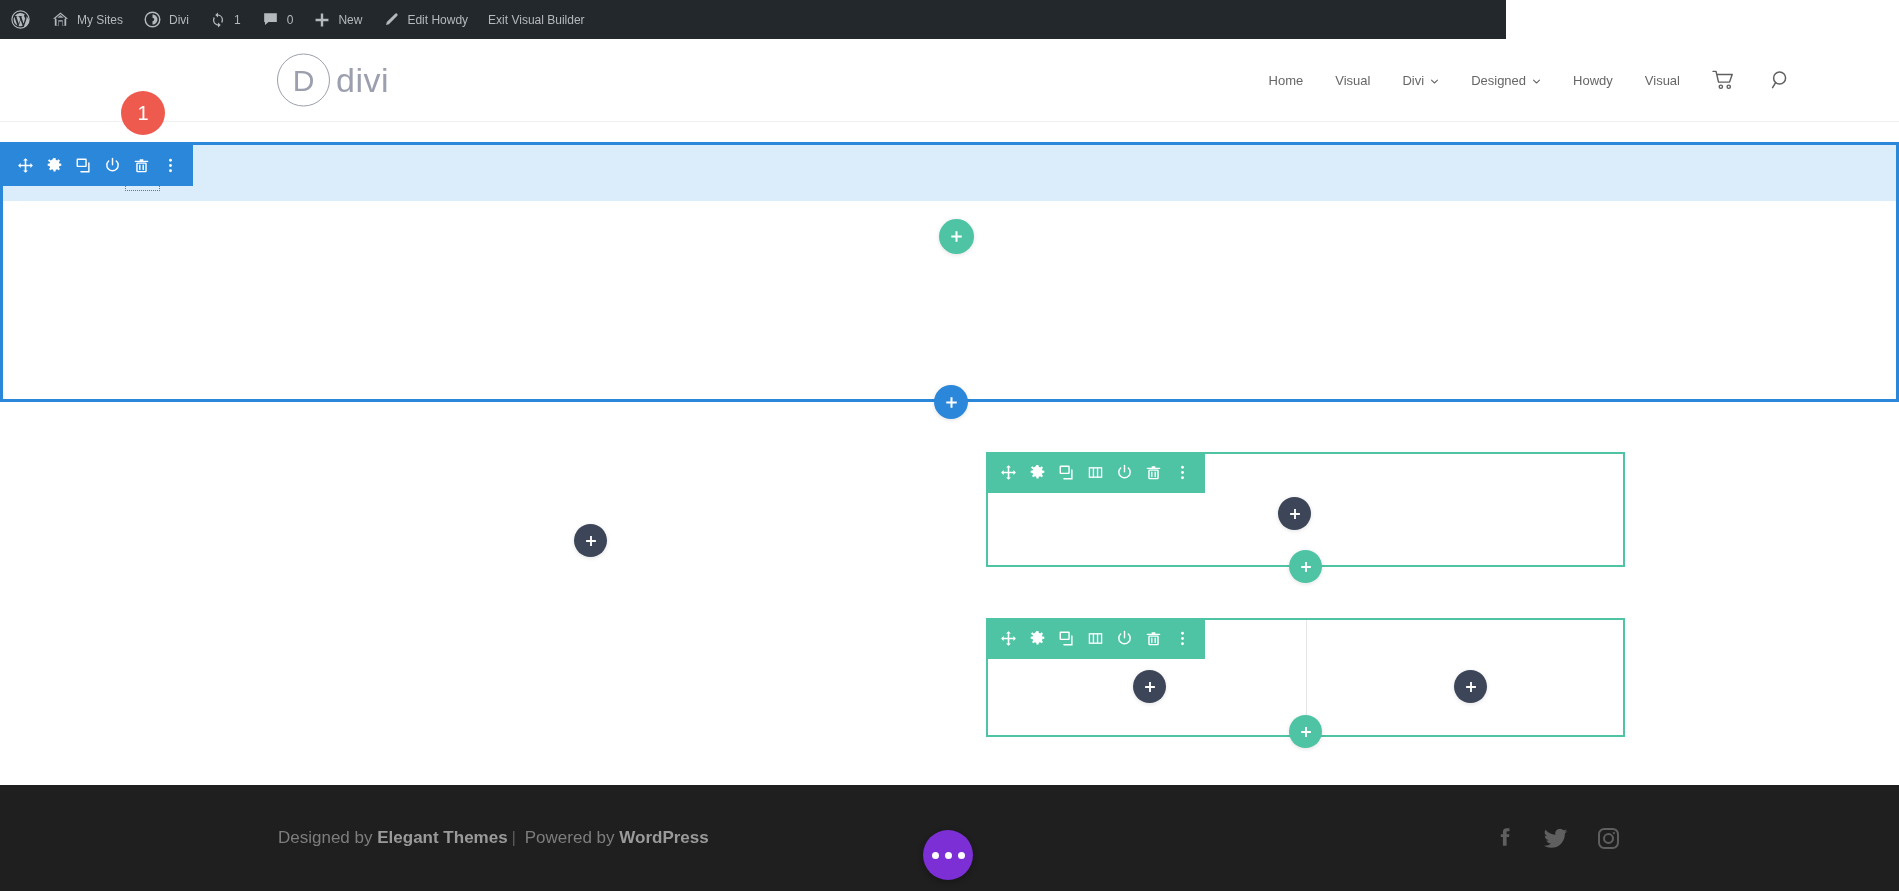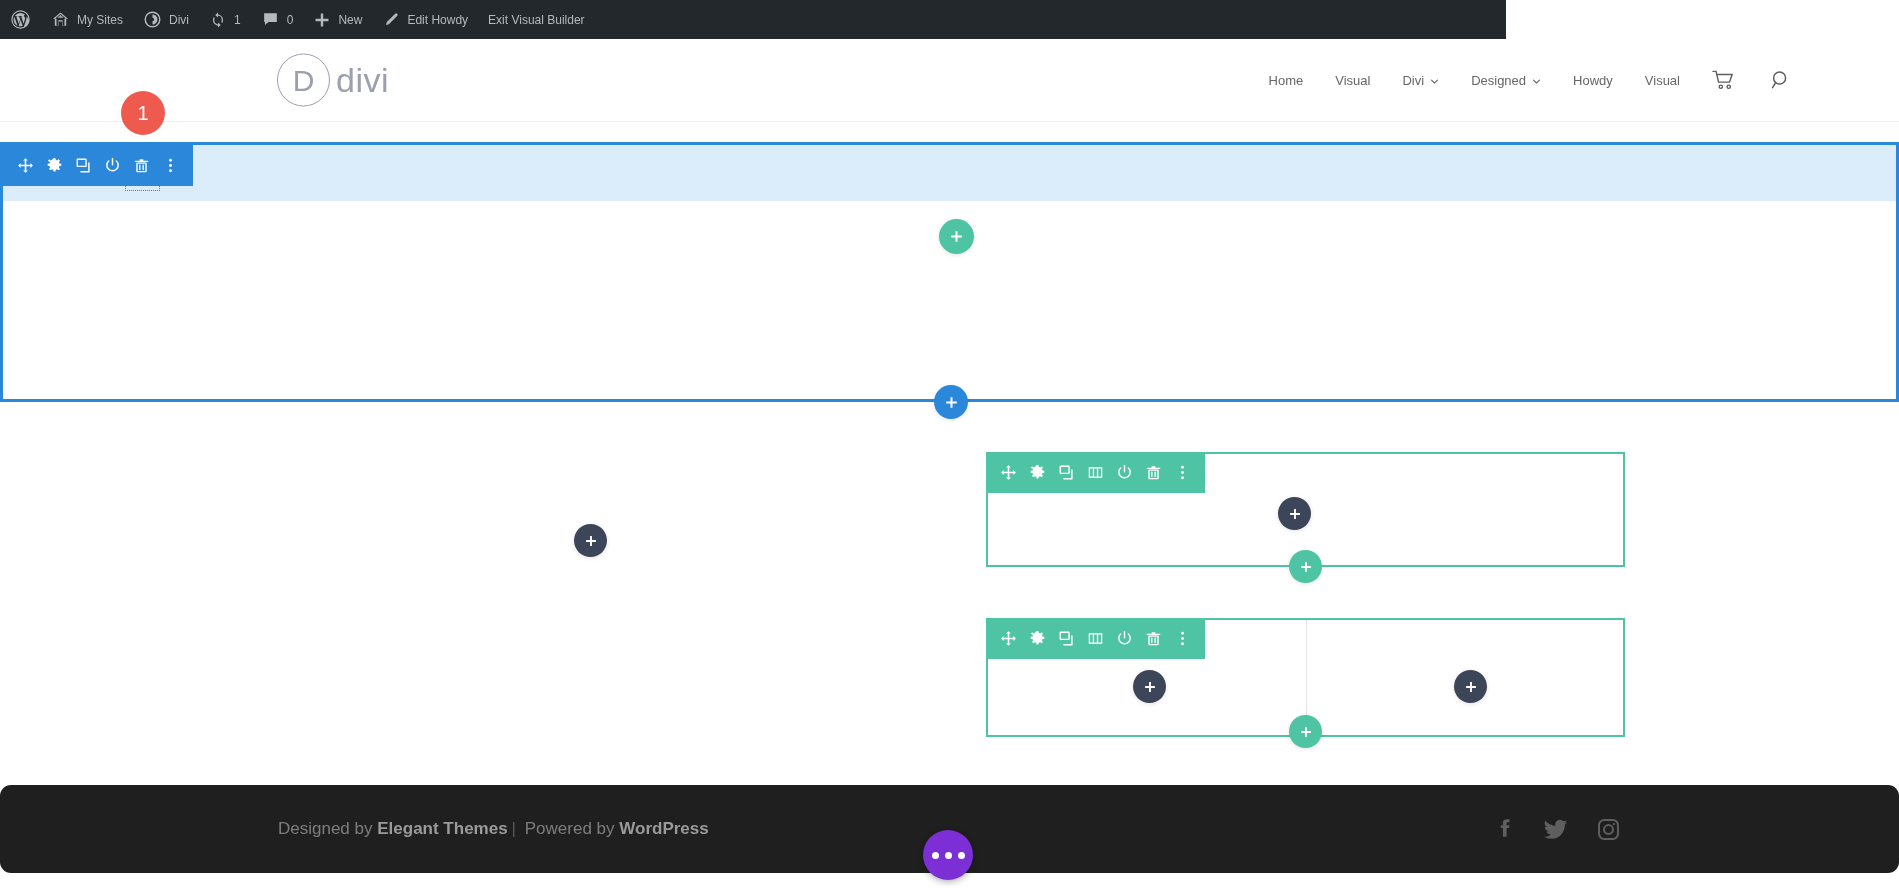--- a/index.html
+++ b/index.html
@@ -133,23 +133,22 @@
     background: #ffffff;
   }
   .col-divider {
     position: absolute; top: 0; bottom: 0; width: 1px;
     background: #e6e6e6;
   }
 
   
   .site-footer {
     position: absolute; left: 0; top: 785px;
-    width: 1899px; height: 88px;
+    width: 1899px; height: 106px;
     background: #1f1f1f;
-    border-radius: 11px;
   }
   .footer-credit {
     position: absolute; left: 278px; top: 50%; transform: translateY(-50%);
     font-size: 17px; color: #7d7d7d; white-space: nowrap;
   }
   .footer-credit b { color: #9a9a9a; font-weight: 700; }
   .footer-credit .sep { color: #5a5a5a; margin: 0 4px; }
   .footer-social {
     position: absolute; right: 278px; top: 50%; transform: translateY(-50%);
     display: flex; align-items: center; gap: 26px;

